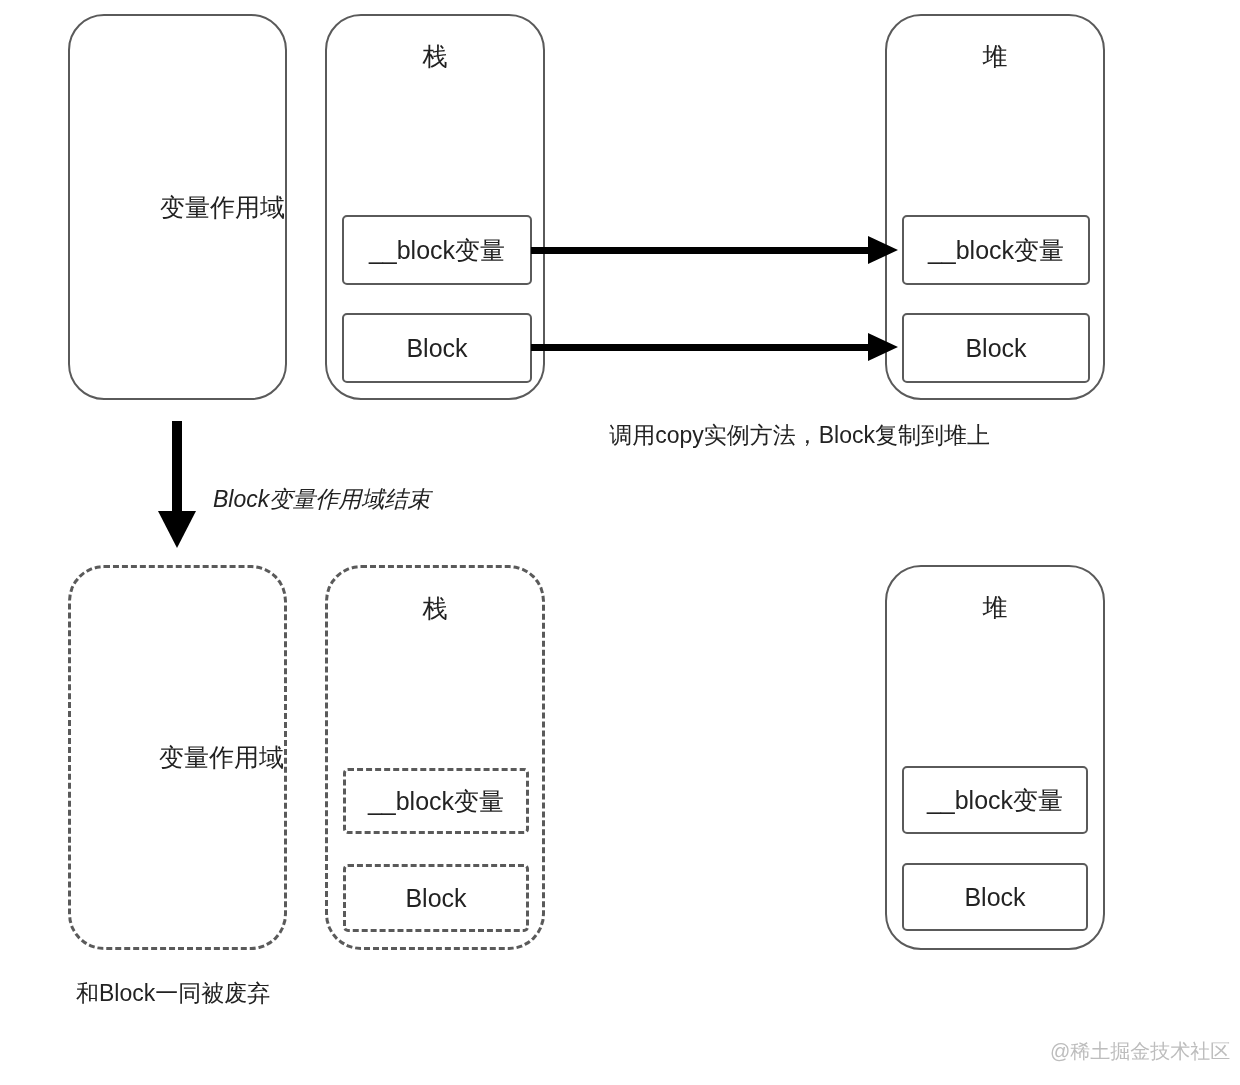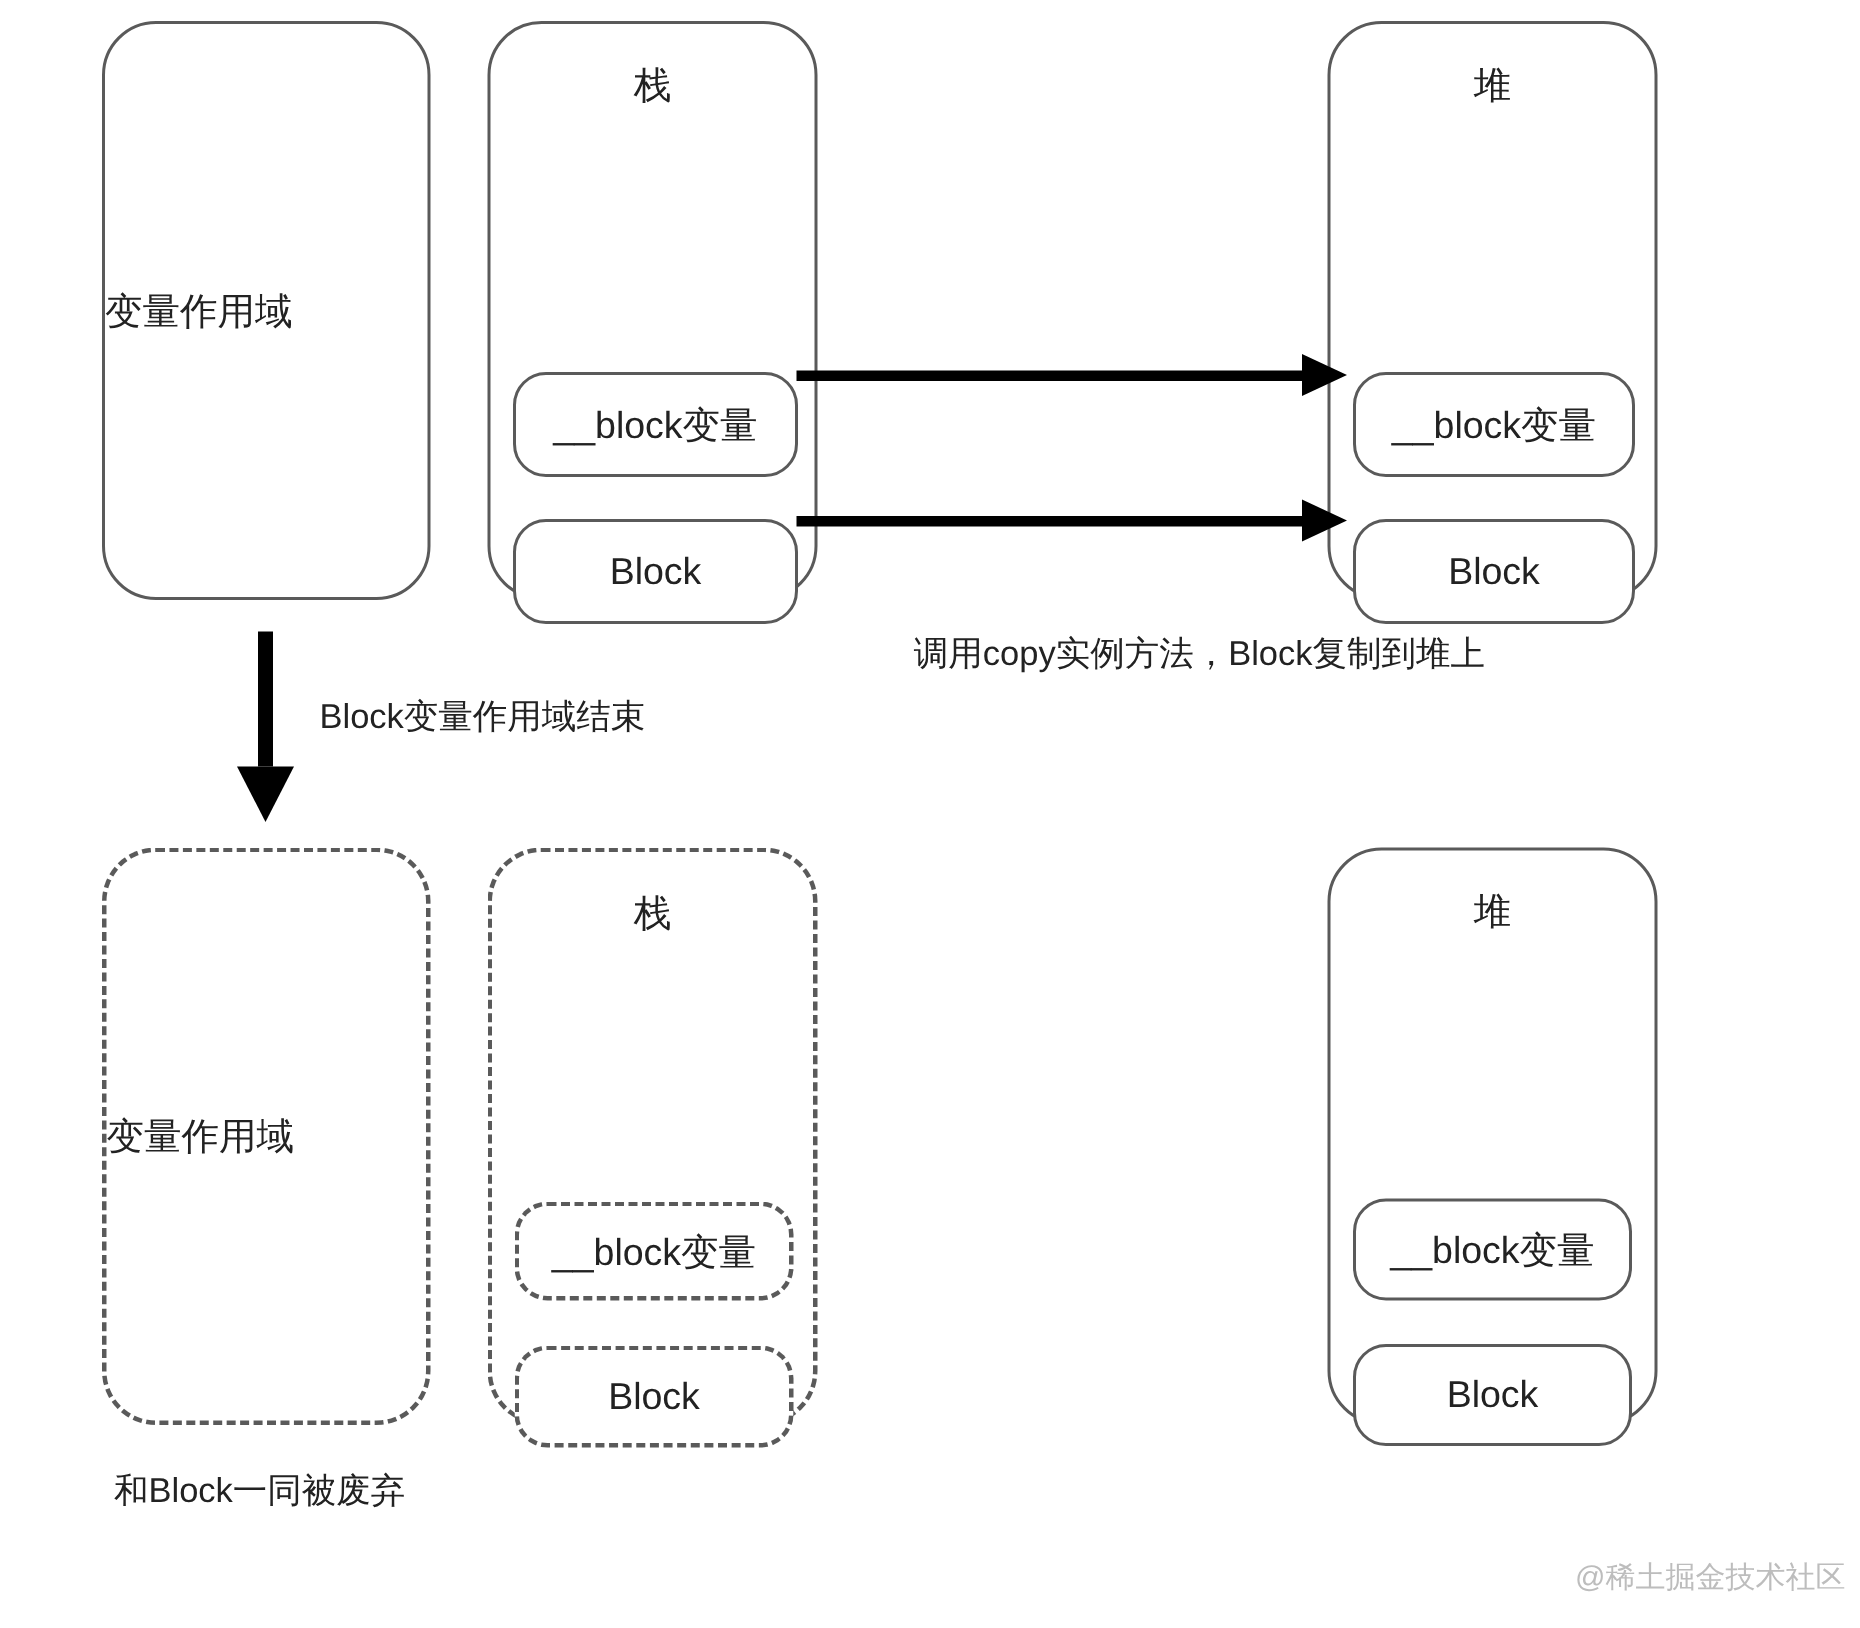--- a/index.html
+++ b/index.html
@@ -31,32 +31,31 @@
   }
   .box.dashed{border:3px dashed var(--border);}
   .box .box-title{
     position:absolute;
     top:24px;left:0;right:0;
     text-align:center;
     font-size:25px;
     color:var(--text);
   }
   .box.center-label{
-    display:flex;align-items:center;justify-content:flex-start;
+    display:flex;align-items:center;justify-content:flex-end;
     font-size:25px;
   }
   
   .cell{
     position:absolute;
     border:2.5px solid var(--border);
-    border-radius:22px;
+    border-radius:5px;
     background:var(--bg);
     display:flex;align-items:center;justify-content:center;
     font-size:25px;
-    margin-top:33px;
   }
   .cell.dashed{border:3px dashed var(--border);}
   
   .h-arrow{position:absolute;height:28px;}
   .h-arrow .h-line{
     position:absolute;left:0;top:10.5px;height:7px;
     background:var(--arrow);
   }
   .h-arrow .h-head{
     position:absolute;top:0;width:0;height:0;
@@ -128,21 +127,21 @@
     <div class="h-line" style="width:340px;"></div>
     <div class="h-head" style="left:337px;"></div>
   </div>
 
   <div class="caption centered" style="left:430px;top:419px;width:560px;">调用copy实例方法，Block复制到堆上</div>
 
   <div class="v-arrow" style="left:158px;top:421px;height:127px;">
     <div class="v-line"></div>
     <div class="v-head"></div>
   </div>
-  <div class="caption" style="left:213px;top:461px;">Block变量作用域结束</div>
+  <div class="caption" style="left:213px;top:483px;font-style:italic;">Block变量作用域结束</div>
 
   <div class="box dashed center-label" style="left:68px;top:565px;width:219px;height:385px;">
     <span>变量作用域</span>
   </div>
 
   <div class="box dashed" style="left:325px;top:565px;width:220px;height:385px;">
     <div class="box-title">栈</div>
     <div class="cell dashed" style="left:15px;top:200px;width:186px;height:66px;">
       <span>__block变量</span>
     </div>

